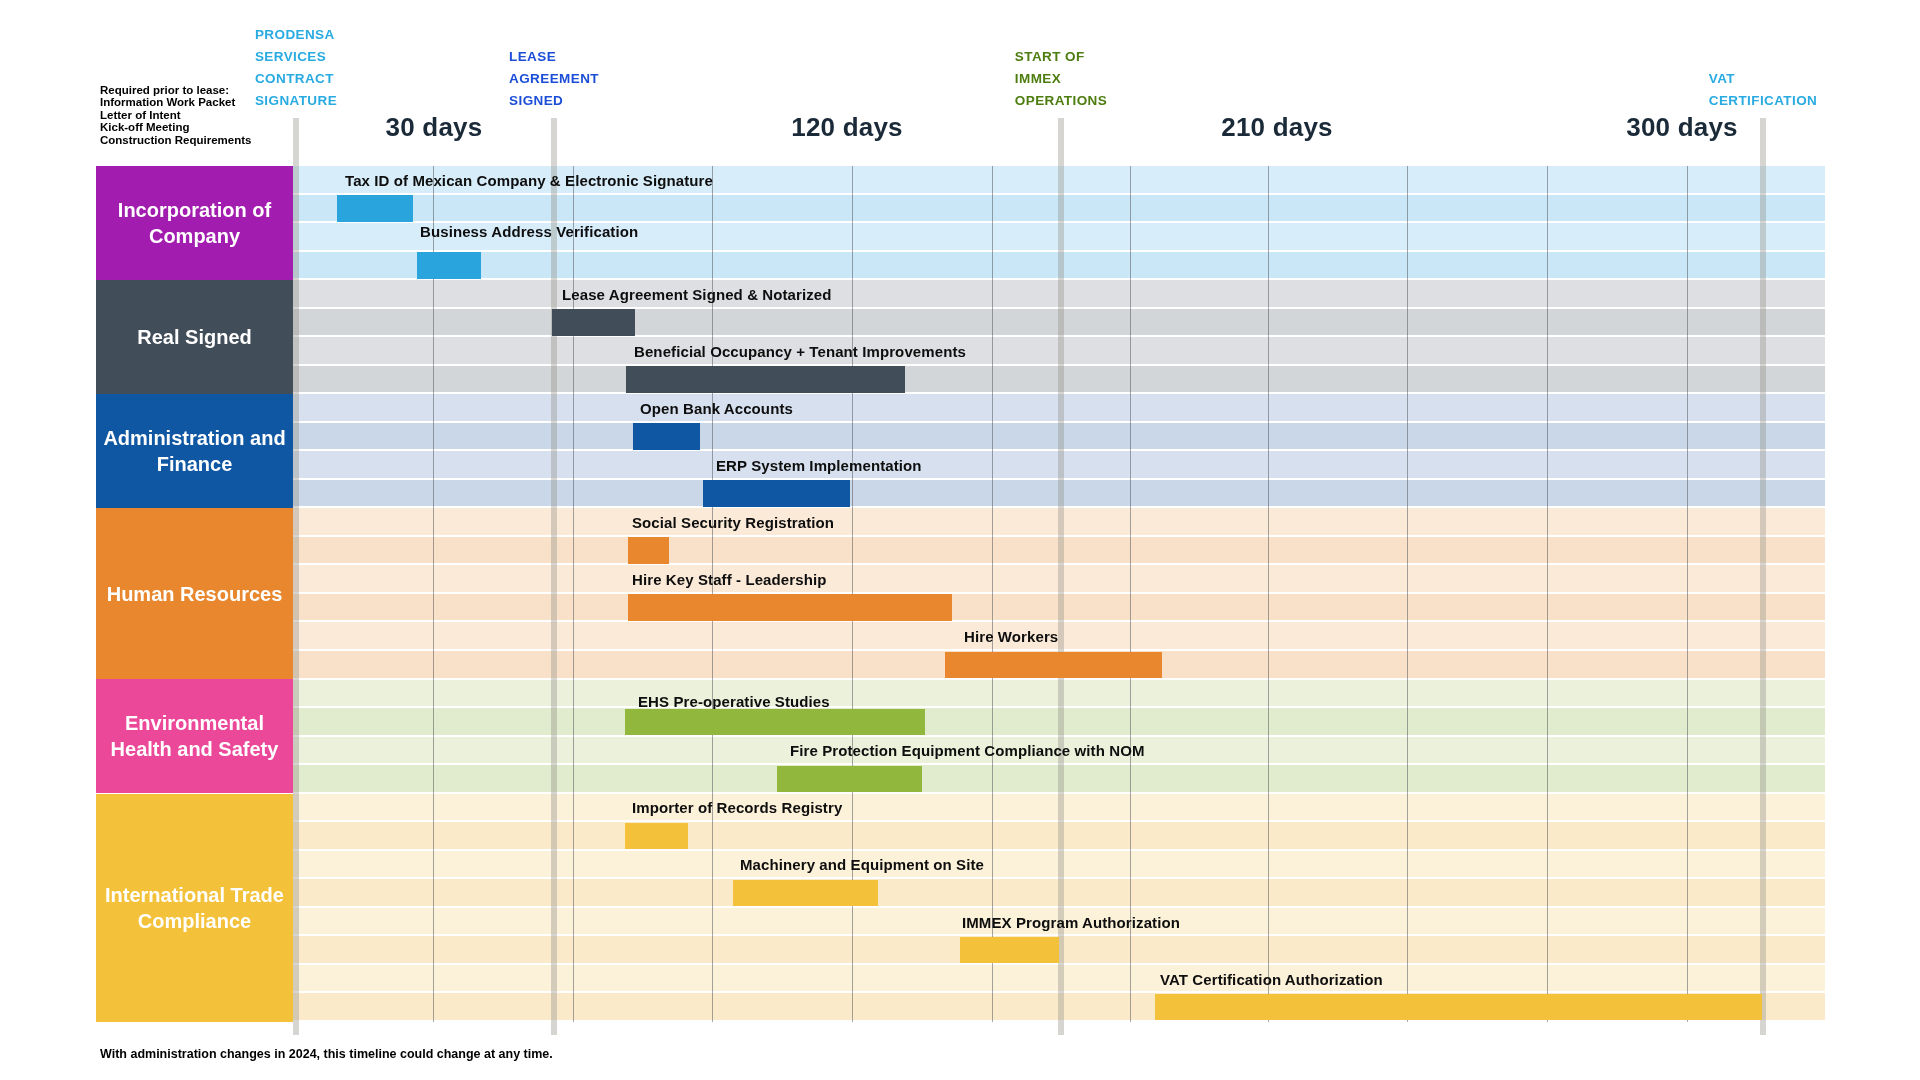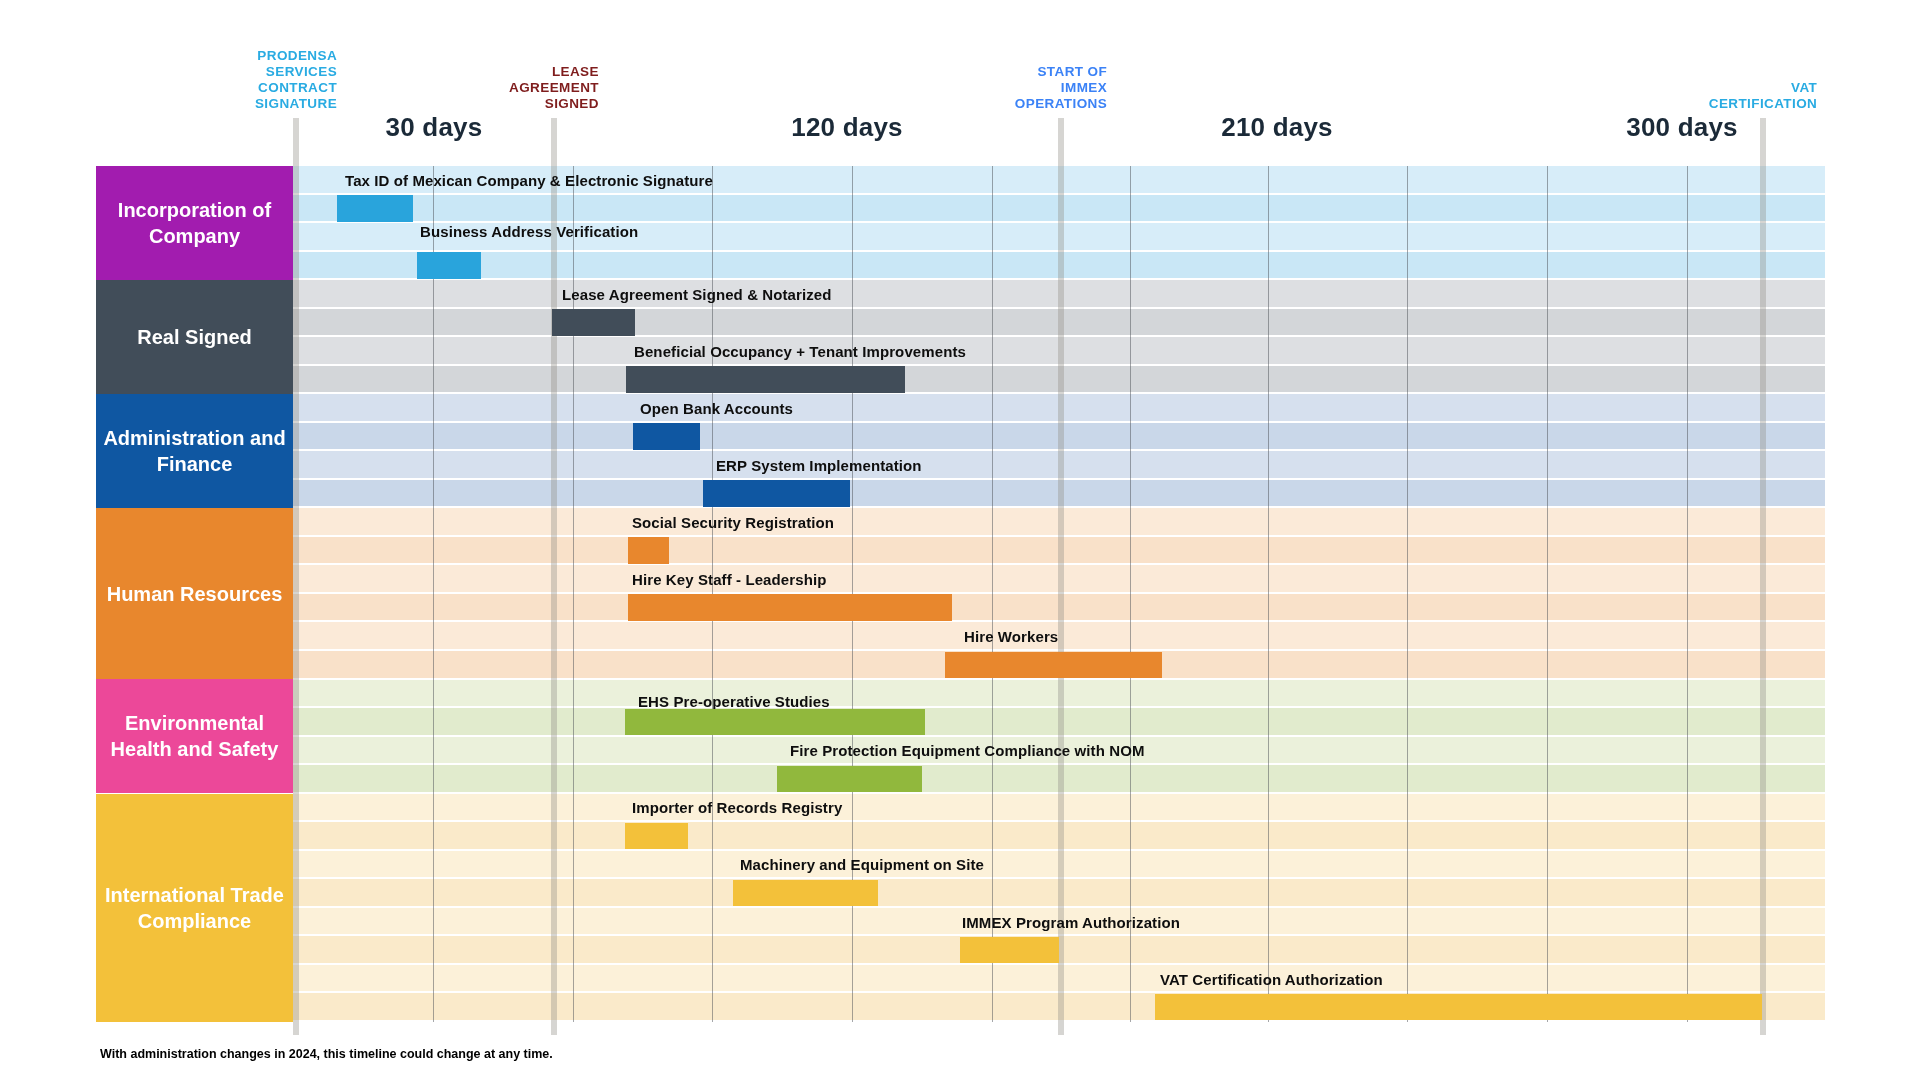--- a/index.html
+++ b/index.html
@@ -4,39 +4,48 @@
 <style>
   html,body{margin:0;padding:0;background:#ffffff;}
   #canvas{
     position:relative;width:1920px;height:1080px;background:#ffffff;overflow:hidden;
     font-family:"Liberation Sans", sans-serif;
   }
   .note{position:absolute;left:100px;top:84px;font-size:11.5px;line-height:12.4px;
         color:#000;font-weight:700;z-index:3;}
   .footer{position:absolute;left:100px;top:1047px;font-size:12.5px;font-weight:700;
         color:#000;z-index:3;}
-  .ms-head{position:absolute;transform:translateX(-50%);text-align:right;font-weight:700;
-        font-size:13.5px;line-height:16px;letter-spacing:.4px;z-index:3;white-space:pre-line;}
+  .ms-head{position:absolute;transform:translateX(-50%);text-align:left;font-weight:700;
+        font-size:13.5px;line-height:22px;letter-spacing:.4px;z-index:3;white-space:pre-line;}
   .day-label{position:absolute;transform:translateX(-50%);top:112px;font-size:26px;
         font-weight:700;letter-spacing:.2px;z-index:3;}
   .vline{position:absolute;width:6px;transform:translateX(-50%);z-index:1;}
   .grid{position:absolute;width:1px;z-index:1;}
   .stripe{position:absolute;box-sizing:border-box;border-bottom:2px solid #ffffff;z-index:0;}
   .cat{position:absolute;display:flex;align-items:center;justify-content:center;text-align:center;
         color:#ffffff;font-weight:700;font-size:20px;line-height:26px;z-index:2;padding:0 6px;
         box-sizing:border-box;}
   .bar{position:absolute;z-index:2;}
   .task-label{position:absolute;display:flex;align-items:center;font-size:15px;font-weight:700;
         color:#0e0e0e;white-space:nowrap;z-index:2;letter-spacing:.1px;}
 </style>
 </head>
 <body>
 
 <div id="canvas">
 
+  <div class="note">
+    <div>Required prior to lease:</div>
+    <div id="note-items">
+        <div class="">Information Work Packet</div>
+        <div class="">Letter of Intent</div>
+        <div class="">Kick-off Meeting</div>
+        <div class="">Construction Requirements</div>
+      </div>
+  </div>
 
   <div id="layer-stripes">
       <div class="stripe" style="left: 293px; width: 1532px; top: 166px; height: 28.53px; background: rgb(215, 237, 249);"></div>
       <div class="stripe" style="left: 293px; width: 1532px; top: 194.53px; height: 28.53px; background: rgb(201, 231, 246);"></div>
       <div class="stripe" style="left: 293px; width: 1532px; top: 223.06px; height: 28.53px; background: rgb(215, 237, 249);"></div>
       <div class="stripe" style="left: 293px; width: 1532px; top: 251.59px; height: 28.53px; background: rgb(201, 231, 246);"></div>
       <div class="stripe" style="left: 293px; width: 1532px; top: 280.12px; height: 28.53px; background: rgb(221, 223, 226);"></div>
       <div class="stripe" style="left: 293px; width: 1532px; top: 308.65px; height: 28.53px; background: rgb(211, 214, 217);"></div>
       <div class="stripe" style="left: 293px; width: 1532px; top: 337.18px; height: 28.53px; background: rgb(221, 223, 226);"></div>
       <div class="stripe" style="left: 293px; width: 1532px; top: 365.71px; height: 28.53px; background: rgb(211, 214, 217);"></div>
@@ -75,25 +84,25 @@
       <div class="grid" style="left: 1547px; top: 166px; height: 855.9px; background: rgba(75, 80, 85, 0.5);"></div>
       <div class="grid" style="left: 1687px; top: 166px; height: 855.9px; background: rgba(75, 80, 85, 0.5);"></div>
     </div>
   <div id="layer-milestones">
       <div class="vline" style="left: 296px; top: 118px; height: 917px; background: rgba(148, 144, 138, 0.38);"></div>
       <div class="ms-head" style="left: 296px; bottom: 968px; color: rgb(41, 171, 226);">PRODENSA
 SERVICES
 CONTRACT
 SIGNATURE</div>
       <div class="vline" style="left: 554px; top: 118px; height: 917px; background: rgba(148, 144, 138, 0.38);"></div>
-      <div class="ms-head" style="left: 554px; bottom: 968px; color: #7f1d1d;">LEASE
+      <div class="ms-head" style="left: 554px; bottom: 968px; color: #1d4ed8;">LEASE
 AGREEMENT
 SIGNED</div>
       <div class="vline" style="left: 1061px; top: 118px; height: 917px; background: rgba(148, 144, 138, 0.38);"></div>
-      <div class="ms-head" style="left: 1061px; bottom: 968px; color: #3b82f6;">START OF
+      <div class="ms-head" style="left: 1061px; bottom: 968px; color: #4d7c0f;">START OF
 IMMEX
 OPERATIONS</div>
       <div class="vline" style="left: 1763px; top: 118px; height: 917px; background: rgba(148, 144, 138, 0.38);"></div>
       <div class="ms-head" style="left: 1763px; bottom: 968px; color: rgb(41, 171, 226);">VAT
 CERTIFICATION</div>
     </div>
   <div id="layer-daylabels">
       <div class="day-label" style="left: 424px; color: rgb(27, 42, 56); margin-left: 10px;">30 days</div>
       <div class="day-label" style="left: 847px; color: rgb(27, 42, 56);">120 days</div>
       <div class="day-label" style="left: 1277px; color: rgb(27, 42, 56);">210 days</div>

